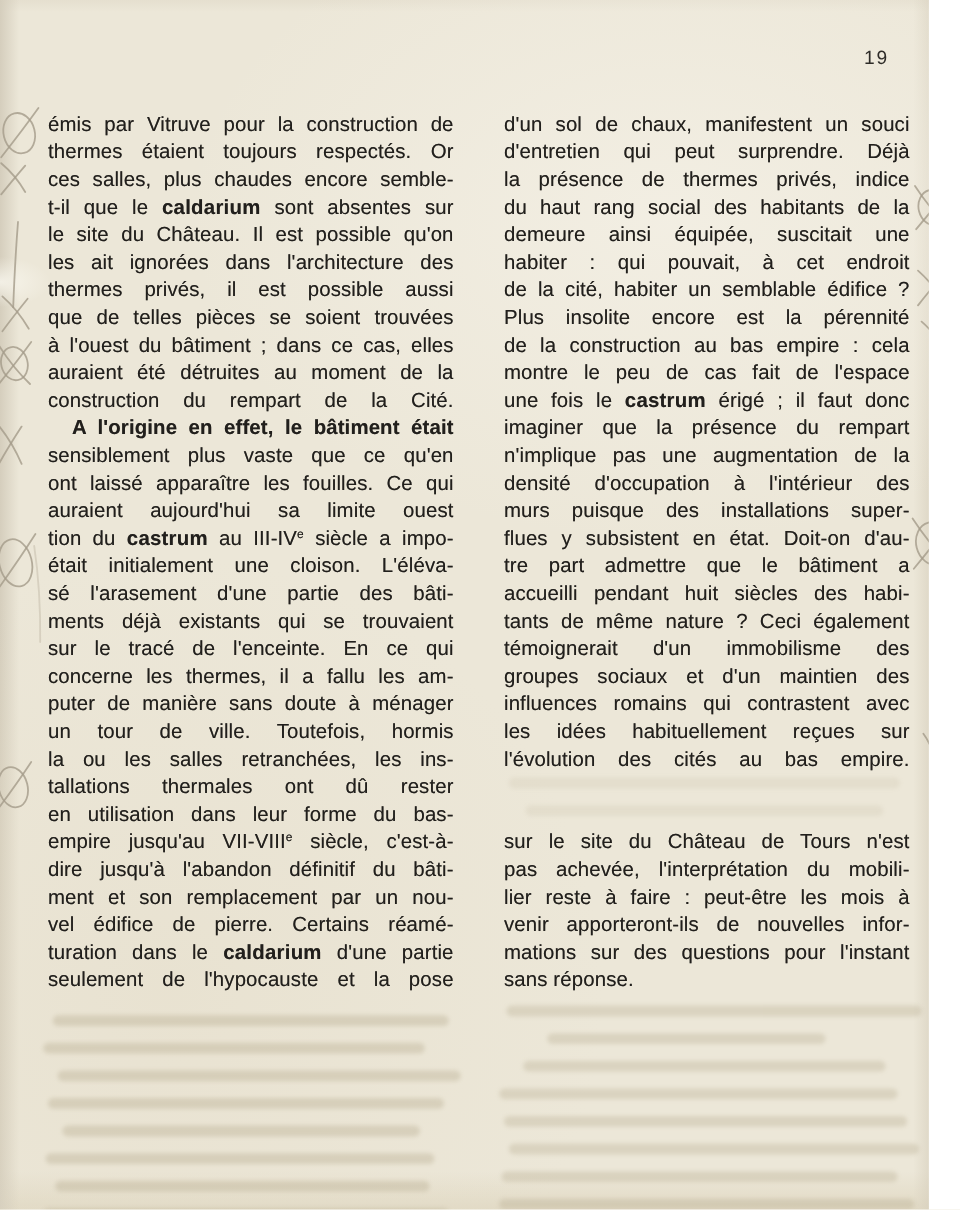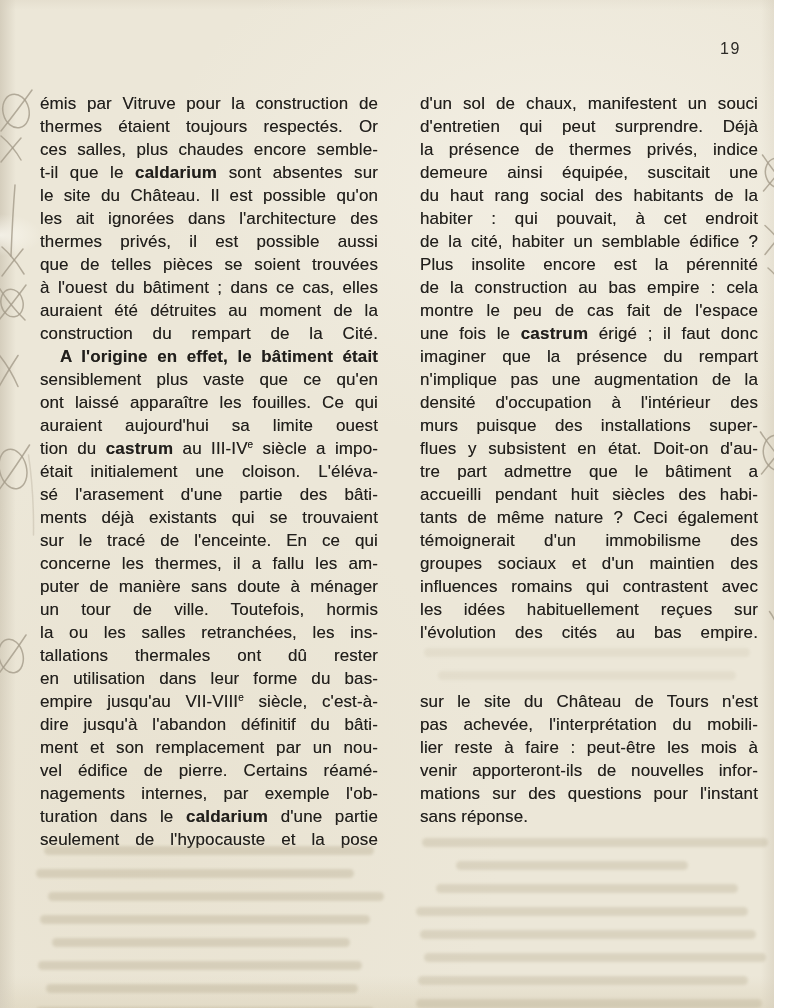--- a/index.html
+++ b/index.html
@@ -81,33 +81,32 @@
         <div class="line">concerne les thermes, il a fallu les am-</div>
         <div class="line">puter de manière sans doute à ménager</div>
         <div class="line">un tour de ville. Toutefois, hormis</div>
         <div class="line">la ou les salles retranchées, les ins-</div>
         <div class="line">tallations thermales ont dû rester</div>
         <div class="line">en utilisation dans leur forme du bas-</div>
         <div class="line">empire jusqu'au VII-VIII<sup>e</sup> siècle, c'est-à-</div>
         <div class="line">dire jusqu'à l'abandon définitif du bâti-</div>
         <div class="line">ment et son remplacement par un nou-</div>
         <div class="line">vel édifice de pierre. Certains réamé-</div>
-        <div class="line">nagements internes, par exemple l'ob-</div>
         <div class="line">turation dans le <b>caldarium</b> d'une partie</div>
         <div class="line">seulement de  l'hypocauste et la pose</div>
       </div>
     </div>
 
   <div class="col col-right" id="col-right">
       <div class="para">
         <div class="line">d'un sol de chaux, manifestent un souci</div>
         <div class="line">d'entretien qui peut surprendre. Déjà</div>
         <div class="line">la présence de thermes privés, indice</div>
+        <div class="line">du haut rang social des habitants de la</div>
         <div class="line">demeure ainsi équipée, suscitait une</div>
-        <div class="line">du haut rang social des habitants de la</div>
         <div class="line">habiter : qui pouvait, à cet endroit</div>
         <div class="line">de la cité, habiter un semblable édifice ?</div>
         <div class="line">Plus insolite encore est la pérennité</div>
         <div class="line">de la construction au bas  empire : cela</div>
         <div class="line">montre le peu de cas fait de l'espace</div>
         <div class="line">une fois le  <b>castrum</b>  érigé ; il faut donc</div>
         <div class="line">imaginer que la présence du rempart</div>
         <div class="line">n'implique pas une augmentation de la</div>
         <div class="line">densité d'occupation à l'intérieur des</div>
         <div class="line">murs puisque des installations super-</div>

